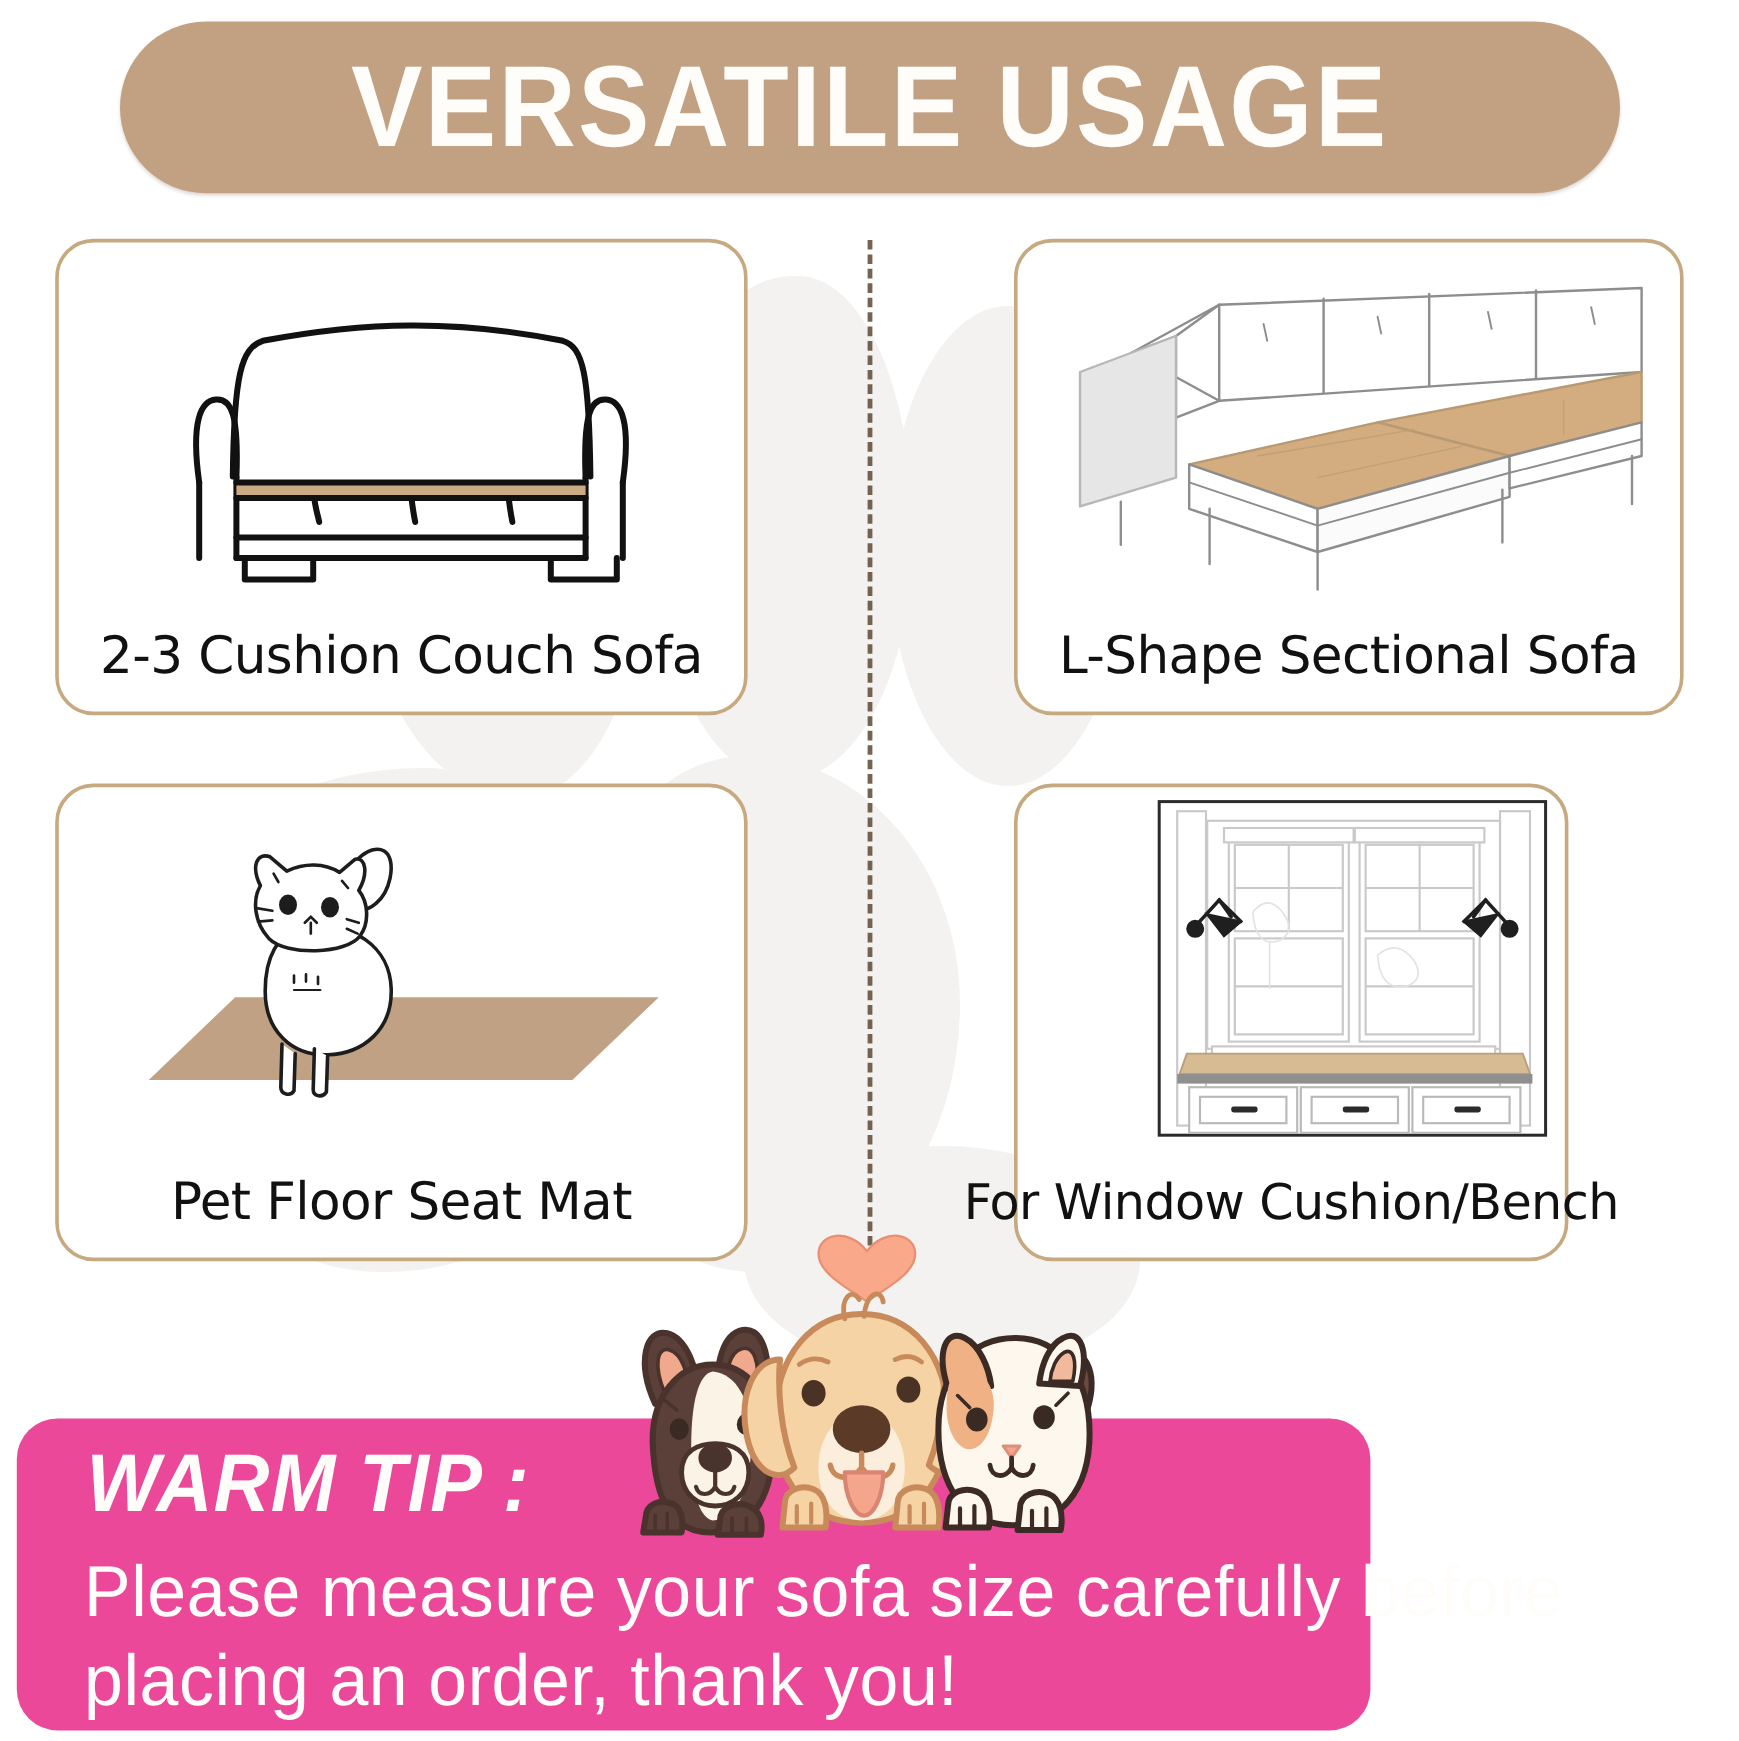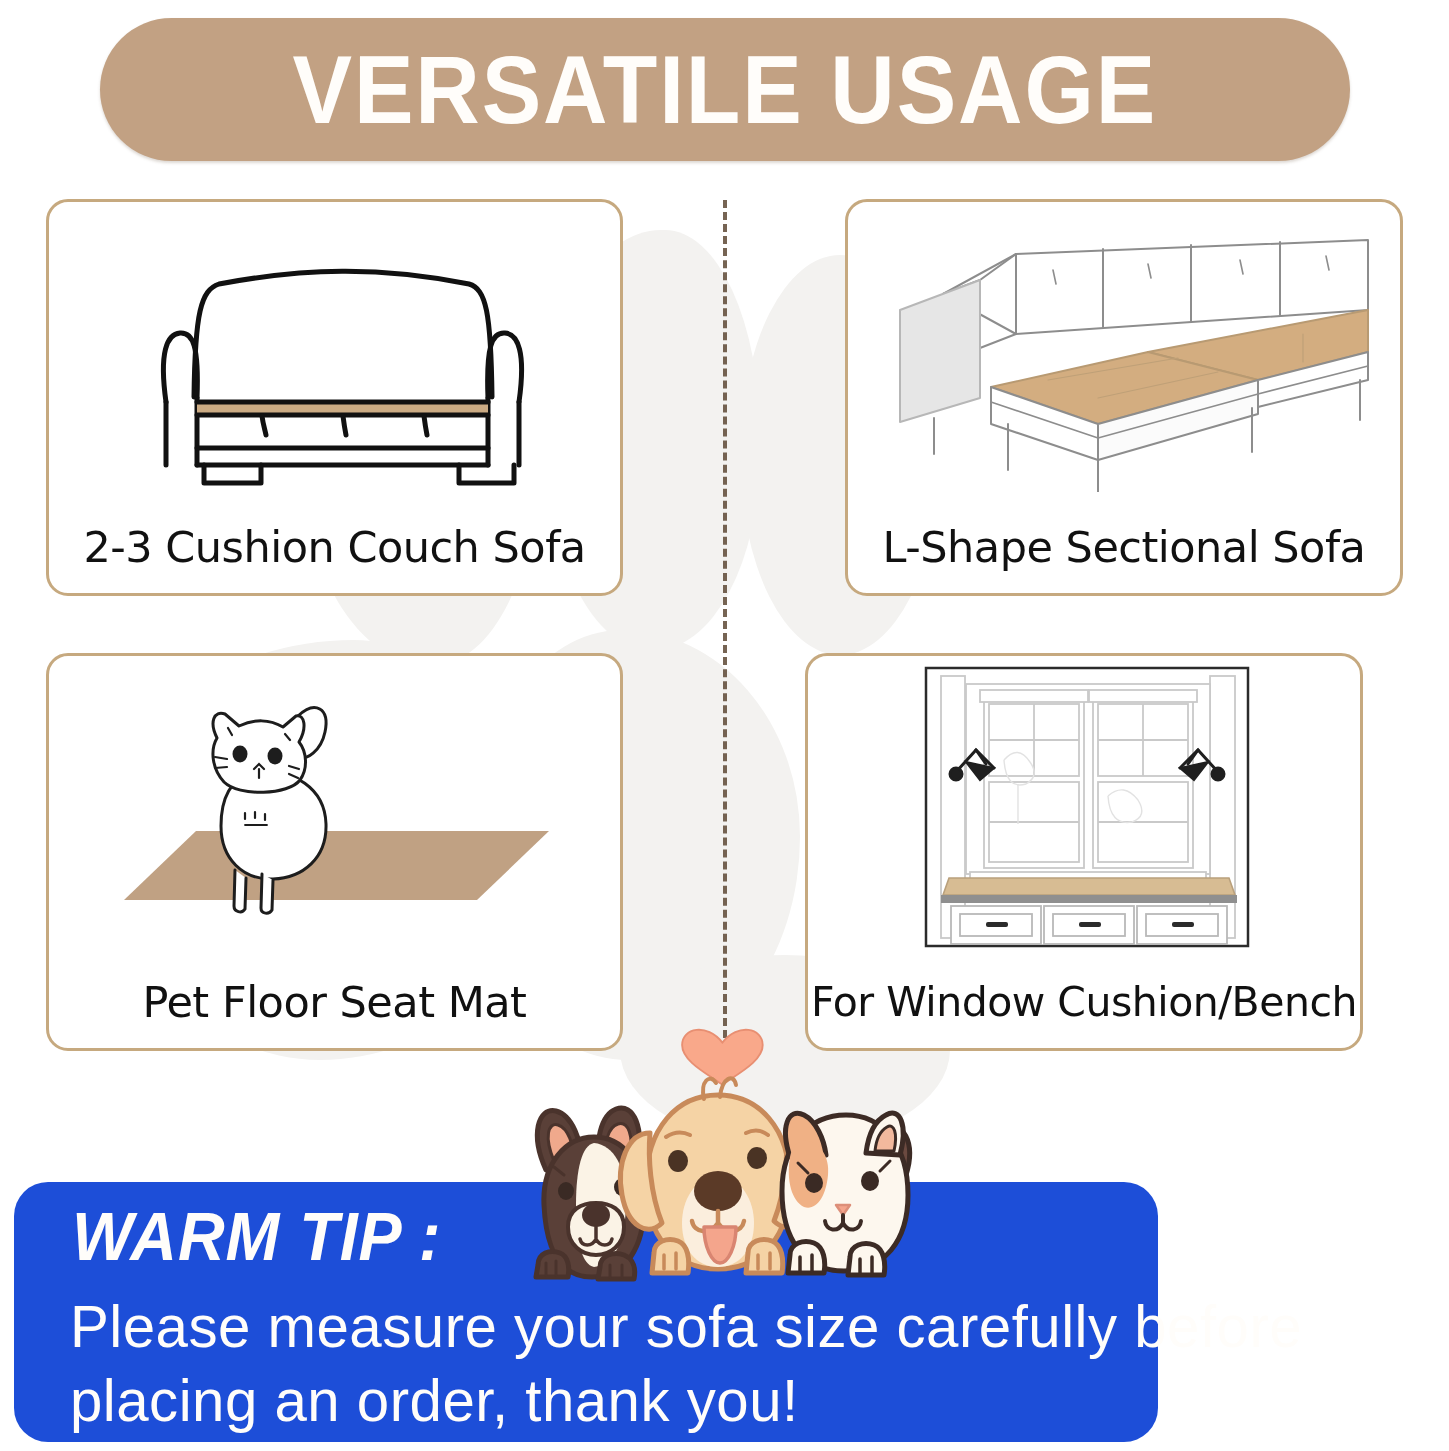--- a/index.html
+++ b/index.html
@@ -39,39 +39,39 @@
 
   
   .divider{
     position:absolute;left:723px;top:200px;width:0;height:838px;
     border-left:4px dashed #5f4a36;z-index:2;opacity:.85;
   }
 
   
   .card{
     position:absolute;background:#ffffff;border:3px solid #c6a97f;
-    border-radius:22px;z-index:2;box-sizing:border-box;
+    border-radius:32px;z-index:2;box-sizing:border-box;
     display:flex;flex-direction:column;align-items:center;
   }
   .card.c1{left:46px;top:199px;width:577px;height:397px;}
   .card.c2{left:845px;top:199px;width:558px;height:397px;}
   .card.c3{left:46px;top:653px;width:577px;height:398px;}
-  .card.c4{left:805px;top:653px;width:558px;height:398px;text-align:right;}
+  .card.c4{left:845px;top:653px;width:462px;height:398px;text-align:right;}
   .card-art{position:relative;width:100%;flex:1 1 auto;overflow:hidden;}
   .card-label{
     color:#111111;font-size:43px;line-height:48px;font-weight:400;
     font-family:"DejaVu Sans","Liberation Sans",sans-serif;
     letter-spacing:-.5px;white-space:nowrap;padding-bottom:22px;
   }
   .card.c4 .card-label{font-size:41px;}
 
   
   .tip-banner{
     position:absolute;left:14px;top:1182px;width:1128px;height:260px;
-    background:#1d4ed8;border-radius:34px;z-index:2;padding-left:16px;
+    background:#ec4899;border-radius:34px;z-index:2;
   }
   .tip-head{
     position:absolute;left:58px;top:18px;color:#fffdfa;
     font-size:68px;line-height:72px;font-weight:bold;font-style:italic;
     font-family:"Liberation Sans Narrow","Liberation Sans",sans-serif;
     letter-spacing:1px;white-space:nowrap;transform:scaleX(.95);transform-origin:left center;
   }
   .tip-body{
     position:absolute;left:56px;top:108px;width:1330px;color:#fffdfa;
     font-size:60px;line-height:74px;font-weight:400;

